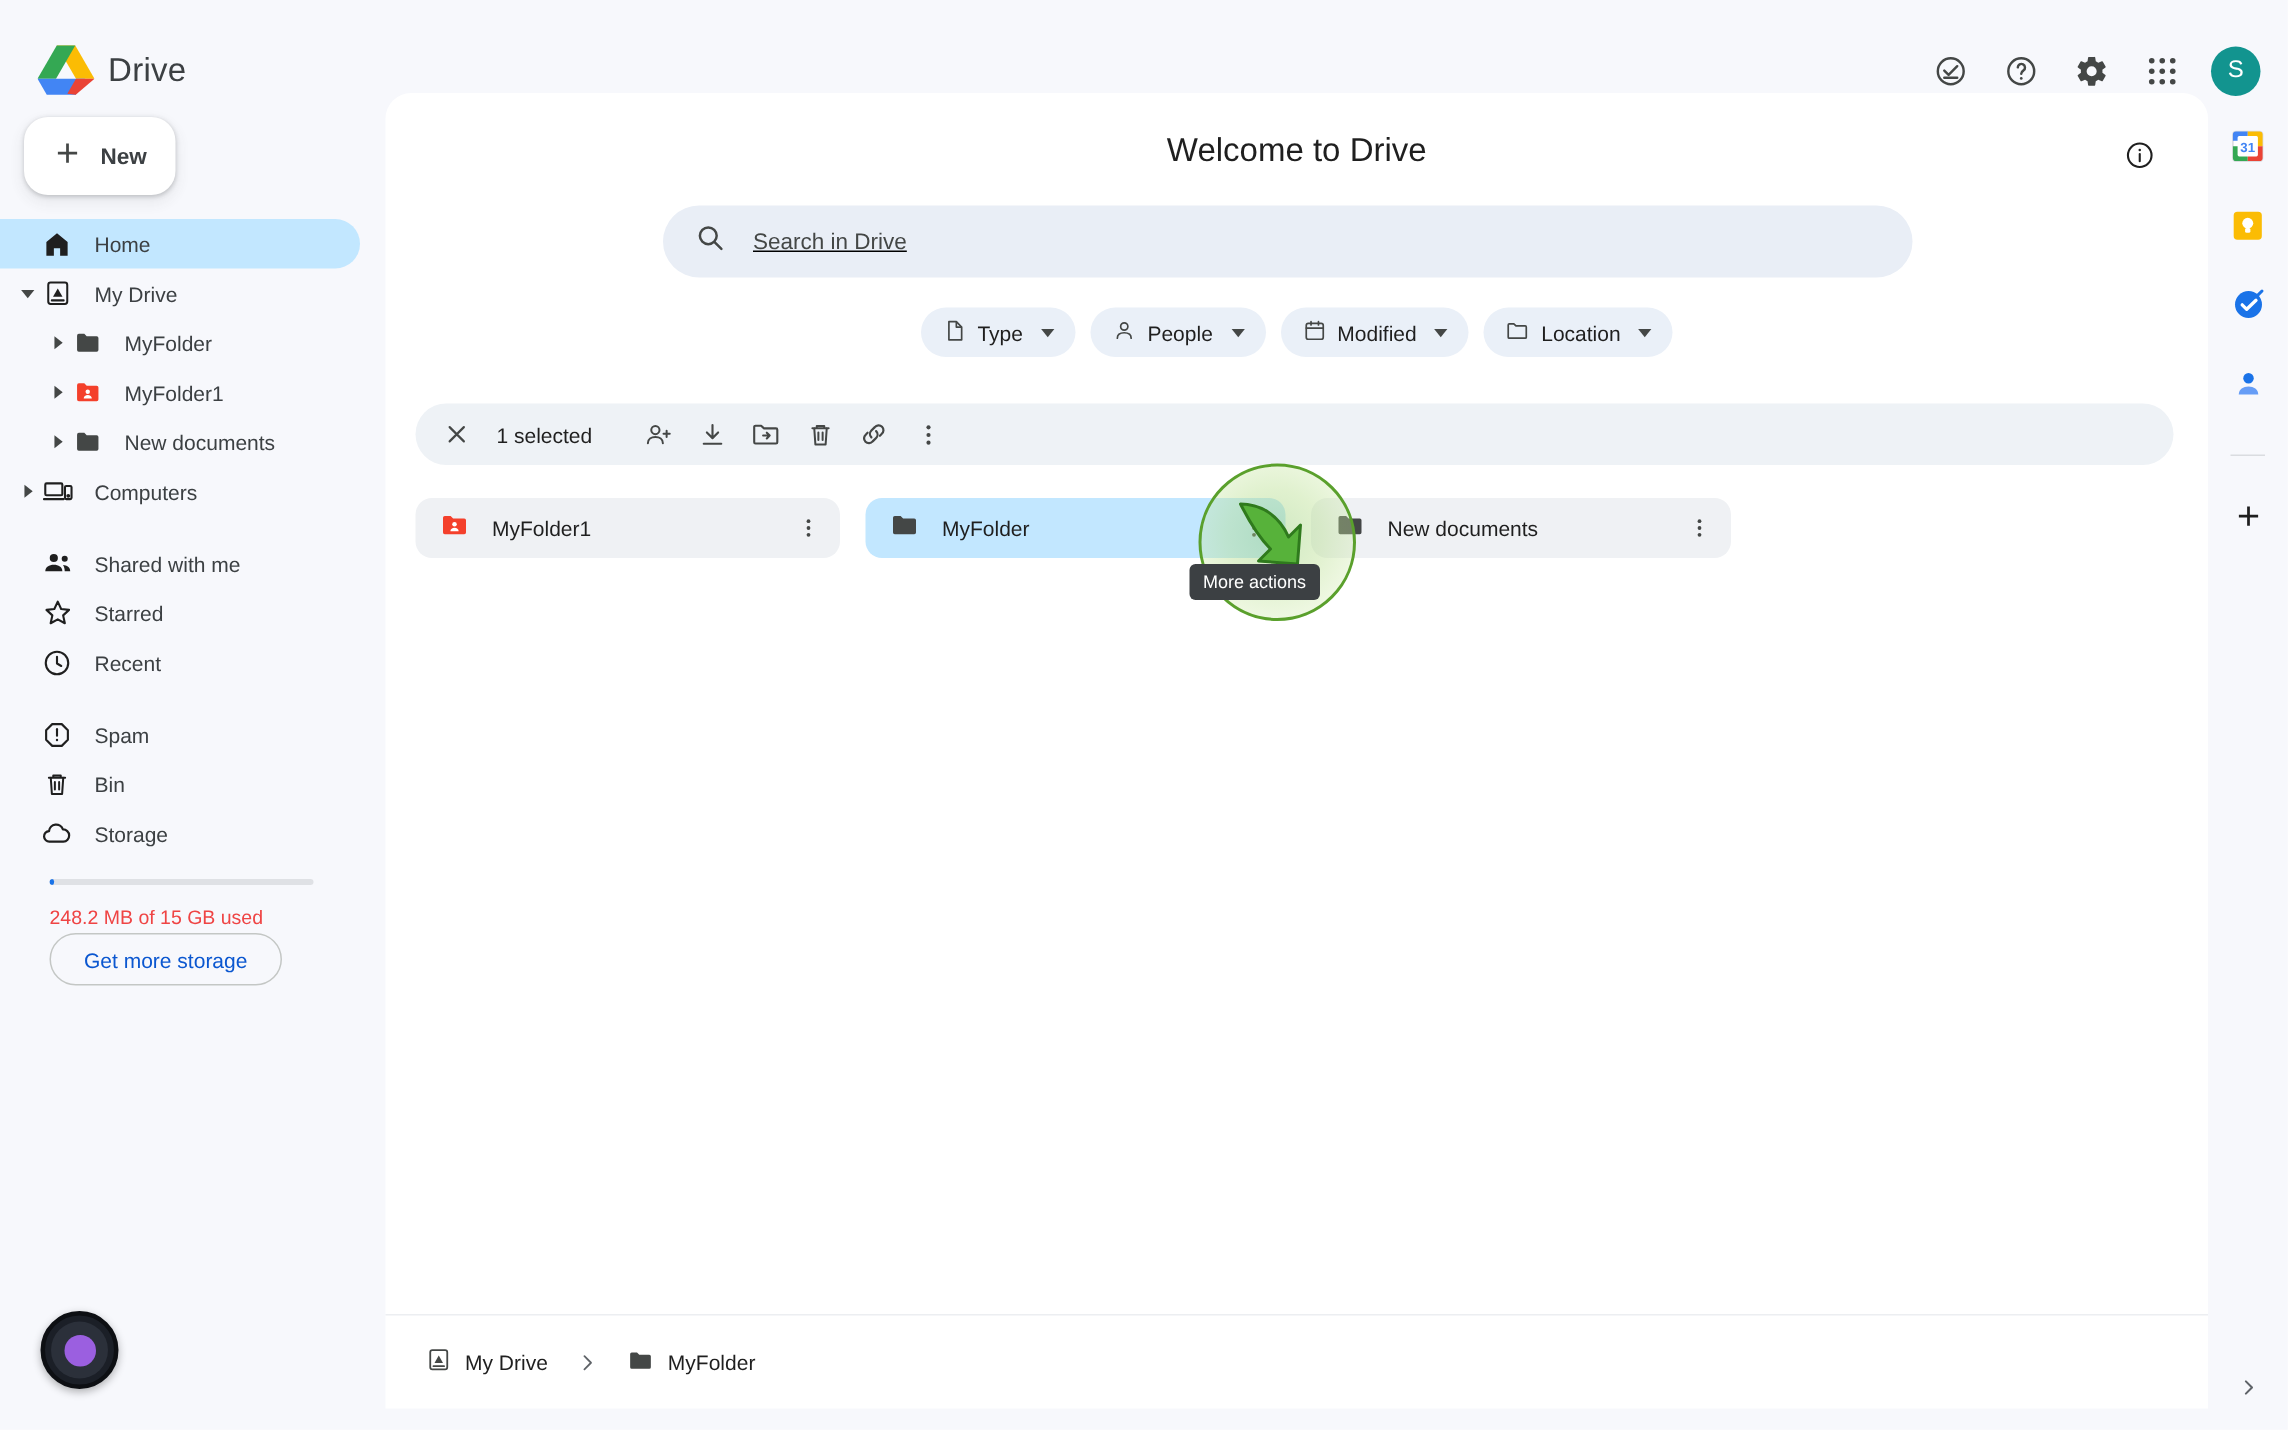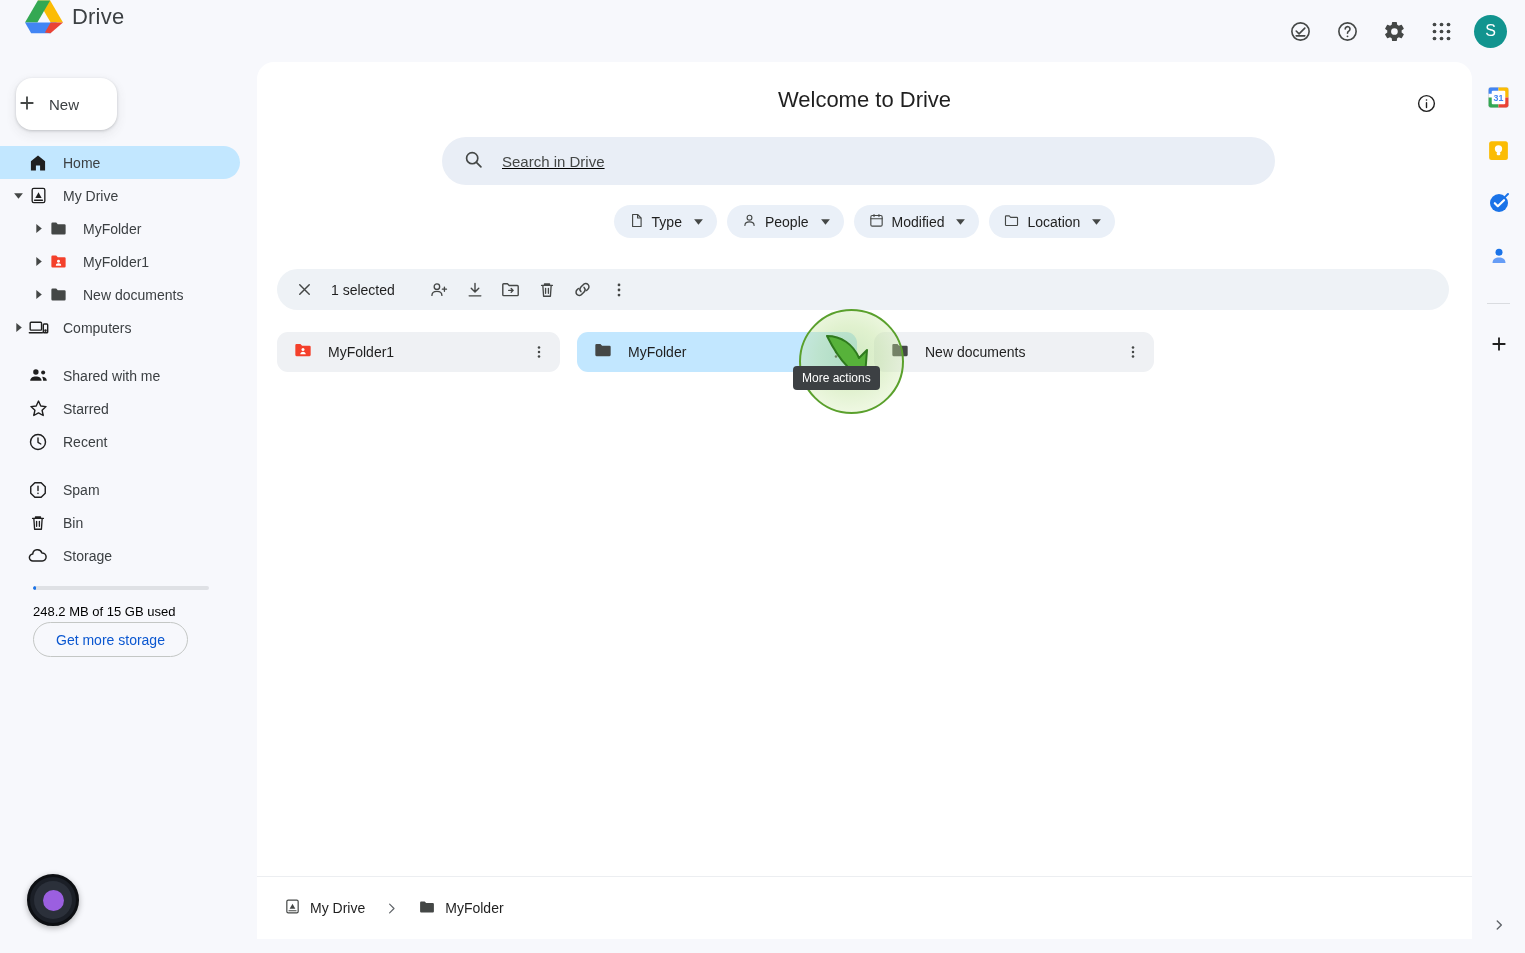--- a/index.html
+++ b/index.html
@@ -6,22 +6,22 @@
   html, body {
     width: 1525px; height: 953px;
     background: #f7f8fc;
     font-family: "Liberation Sans", sans-serif;
     overflow: hidden;
   }
   body { position: relative; }
 
   
   .topbar {
-    position: absolute; top: 0; left: 0; width: 1525px; height: 62px;
-    display: flex; align-items: flex-start;
+    position: absolute; top: 16px; left: 0; width: 1525px; height: 62px;
+    display: flex; align-items: center;
   }
   .brand { display: flex; align-items: center; gap: 9px; margin-left: 25px; }
   .brand-logo { width: 38px; height: 34px; }
   .brand-name { font-size: 22px; color: #3c4043; letter-spacing: .2px; }
   .topbar-right {
     position: absolute; right: 18px; top: 0; height: 62px;
     display: flex; align-items: center; gap: 13px;
   }
   .ticon {
     width: 34px; height: 34px; border-radius: 50%;
@@ -37,22 +37,22 @@
 
   
   .sidebar {
     position: absolute; left: 0; top: 62px; width: 257px; height: 891px;
     padding-top: 8px;
   }
   .new-btn {
     margin: 8px 0 0 16px; width: 101px; height: 52px;
     background: #fff; border-radius: 16px;
     box-shadow: 0 1px 3px rgba(60,64,67,.25), 0 4px 8px 3px rgba(60,64,67,.06);
-    display: flex; align-items: center; gap: 11px; 
-    cursor: pointer; font-size: 15px; color: #3c4043;
+    display: flex; align-items: center; gap: 11px; padding-left: 18px;
+    cursor: pointer; font-size: 15px; color: #3c4043; font-weight: bold;
   }
   .nav { margin-top: 16px; }
   .nav-item {
     height: 33px; display: flex; align-items: center;
     border-radius: 0 17px 17px 0; margin-right: 17px;
     padding-left: 10px; cursor: pointer;
     font-size: 14px; color: #3c4043; white-space: nowrap;
   }
   .nav-item.active { background: #c2e7ff; }
   .nav-item .ni-ico {
@@ -65,21 +65,21 @@
   }
   .nav-item.lvl1 { padding-left: 10px; }
   .nav-item.lvl2 { padding-left: 30px; }
   .nav-gap { height: 15px; }
   .storage-wrap { margin: 14px 0 0 33px; }
   .storage-bar {
     width: 176px; height: 4px; background: #dfe1e5; border-radius: 2px;
     position: relative; overflow: hidden;
   }
   .storage-fill { position: absolute; left: 0; top: 0; height: 4px; background: #1a73e8; border-radius: 2px; }
-  .storage-text { margin-top: 14px; font-size: 13px; color: #000000; }
+  .storage-text { margin-top: 14px; font-size: 13px; color: #ef4444; }
   .storage-btn {
     margin-top: 3px; display: inline-flex; align-items: center; justify-content: center;
     height: 35px; padding: 0 22px; border: 1px solid #c4c7c5; border-radius: 18px;
     color: #0b57d0; font-size: 14px; background: transparent; cursor: pointer;
   }
 
   
   .main {
     position: absolute; left: 257px; top: 62px;
     width: 1215px; height: 877px;
@@ -152,21 +152,21 @@
 
   
   .cursor-halo {
     position: absolute; left: 799px; top: 309px; width: 105px; height: 105px;
     border-radius: 50%;
     background: radial-gradient(circle at 48% 46%, rgba(150,205,120,.45) 0%, rgba(182,222,140,.42) 42%, rgba(205,233,168,.35) 70%, rgba(216,238,184,.30) 100%);
     border: 2px solid #5aa02c; pointer-events: none;
   }
   .cursor-arrow { position: absolute; left: 823px; top: 332px; pointer-events: none; }
   .tooltip {
-    position: absolute; left: 793px; top: 366px;
+    position: absolute; left: 793px; top: 376px;
     background: #3c4043; color: #fff; font-size: 12px;
     padding: 5px 9px; border-radius: 4px; white-space: nowrap;
   }
 
   
   .breadcrumb {
     position: absolute; left: 0; bottom: 0; width: 1215px; height: 63px;
     border-top: 1px solid #eceef1;
     display: flex; align-items: center; padding-left: 20px; gap: 9px;
   }

